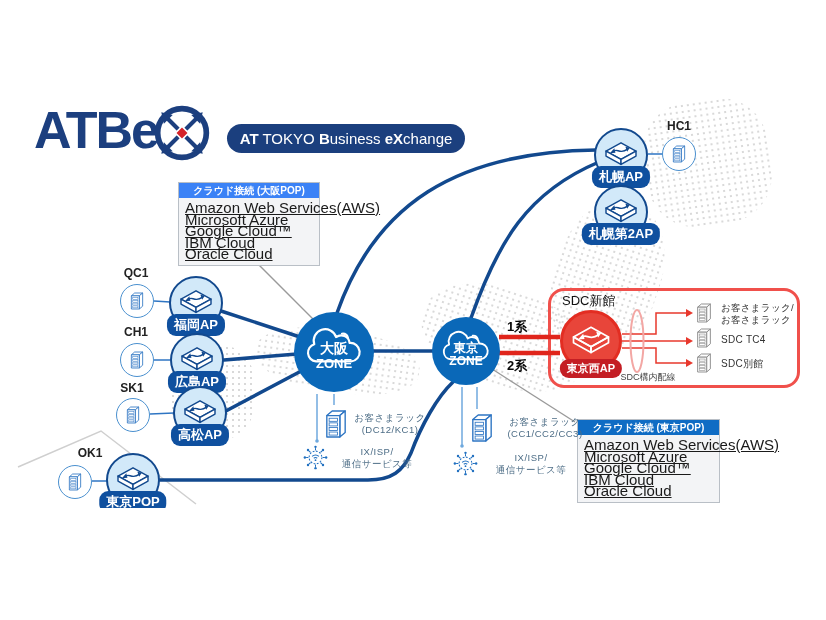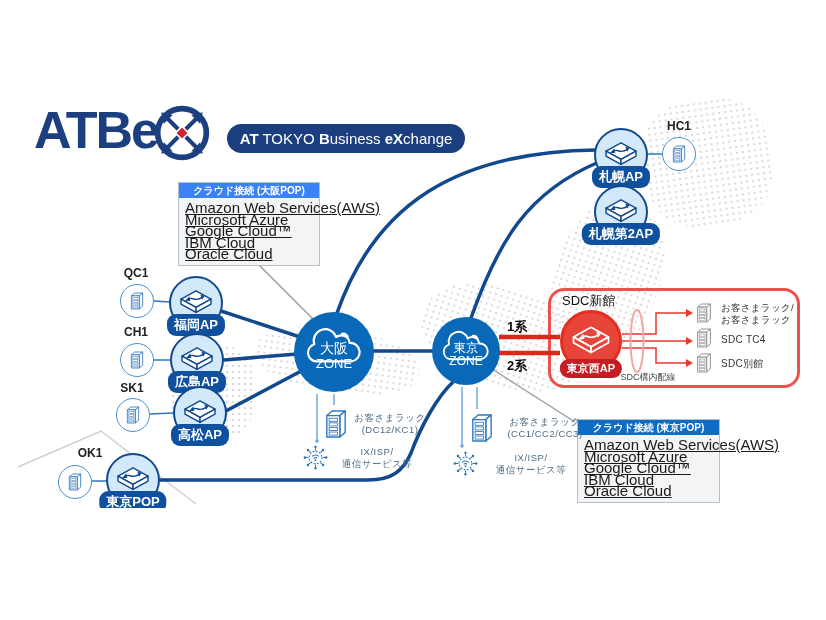--- a/index.html
+++ b/index.html
@@ -44,21 +44,21 @@
   .ap{position:absolute;width:54px;height:54px;border-radius:50%;border:2.5px solid #12498e;
       background:#d2e9f9;z-index:3;display:flex;align-items:center;justify-content:center;box-sizing:border-box;}
   .ap .pill{position:absolute;left:50%;transform:translateX(-50%);bottom:-8px;background:#0f509f;
       color:#fff;font-size:13px;font-weight:bold;padding:2px 7px;border-radius:9px;white-space:nowrap;}
   .ap.red{width:62px;height:62px;border:3px solid #e32d22;background:#e8453a;}
   .ap.red .pill{background:#c41e24;font-size:11px;bottom:-9px;}
   .zone{position:absolute;border-radius:50%;background:#0a68b8;z-index:3;}
   .zone svg{position:absolute;left:8%;top:10%;width:84%;height:70%;}
   .cloudpath{stroke:#fff;stroke-width:2.6;fill:none;stroke-linecap:round;stroke-linejoin:round;}
   .ztext{position:absolute;inset:0;display:flex;flex-direction:column;align-items:center;
-         justify-content:center;padding-top:8px;color:#fff;font-weight:normal;line-height:1.15;}
+         justify-content:center;padding-top:8px;color:#fff;font-weight:bold;line-height:1.15;}
   .ztext .z1{font-size:14px;} .ztext .z2{font-size:13px;}
   .zone.small .ztext .z1{font-size:12.5px;} .zone.small .ztext .z2{font-size:12px;}
   .kei{position:absolute;font-size:13px;font-weight:800;color:#0a0a0a;z-index:3;}
   
   .rack-ic{position:absolute;z-index:3;color:#2e75c3;}
   .rack-ic.gray{color:#8c8c8c;}
   .txt-blue{position:absolute;z-index:3;color:#4d6d86;font-size:9.5px;line-height:12px;
             letter-spacing:0.5px;text-align:center;}
   .ix-ic{position:absolute;z-index:3;color:#1f6fc0;}
   

